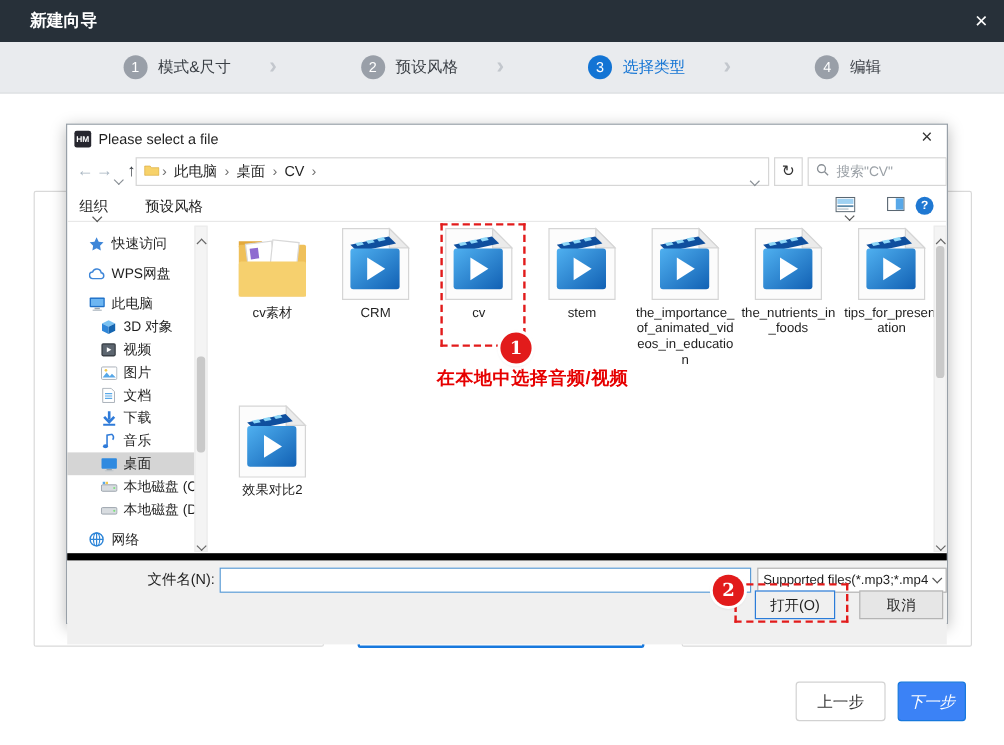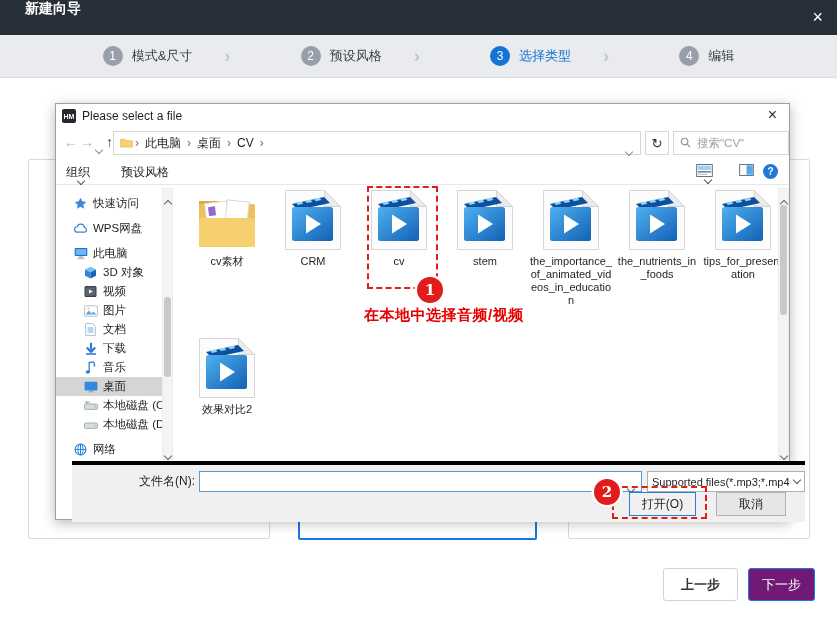--- a/index.html
+++ b/index.html
@@ -1,40 +1,40 @@
 <!DOCTYPE html>
 <html><head>
 <meta charset="utf-8">
 <style>
   html,body{margin:0;padding:0;background:#fff;}
   *{box-sizing:border-box;}
   .stage{position:relative;width:837px;height:621px;overflow:hidden;background:#fff;
          font-family:"Liberation Sans","DejaVu Sans",sans-serif;}
   
   .titlebar{position:absolute;left:0;top:0;width:837px;height:35px;background:#273039;
-            display:flex;}
+            display:flex;align-items:center;}
   .titlebar .wtitle{color:#fff;font-size:14px;font-weight:bold;margin-left:25px;}
   .titlebar .wclose{position:absolute;right:14px;top:7px;color:#fff;font-size:18px;line-height:20px;cursor:pointer;}
   
   .stepbar{position:absolute;left:0;top:35px;width:837px;height:43px;background:#e9ebee;
            border-bottom:1px solid #dcdfe2;display:flex;align-items:center;justify-content:center;}
   .step{display:flex;align-items:center;}
   .step .snum{width:20px;height:20px;border-radius:50%;background:#999fa8;color:#fff;
               font-size:12px;display:flex;align-items:center;justify-content:center;}
   .step .slab{margin-left:9px;font-size:13px;color:#3a3f45;}
   .step.active .snum{background:#1374d4;}
   .step.active .slab{color:#1374d4;}
   .stepchev{color:#c3c7cd;font-size:19px;line-height:19px;margin:0 70px 2px 32px;font-weight:bold;}
   
   .bg-card{position:absolute;background:#fff;border:1px solid #d9d9d9;border-radius:2px;z-index:1;}
   .bg-card.sel{border:2px solid #1778dd;}
   .wbtn{position:absolute;height:33px;border-radius:3px;font-size:13px;z-index:1;
         display:flex;align-items:center;justify-content:center;cursor:pointer;}
   .wbtn.ghost{width:75px;background:#fff;border:1px solid #d2d2d2;color:#333;}
-  .wbtn.primary{width:67px;background:#701a75;border:1px solid #1778dd;color:#fff;}
+  .wbtn.primary{width:57px;background:#3b82f6;border:1px solid #1778dd;color:#fff;font-style:italic;}
   
   .dialog{position:absolute;left:55px;top:103px;width:735px;height:417px;background:#fff;
           border:1px solid #98a0a8;box-shadow:0 3px 12px rgba(0,0,0,.28);z-index:2;}
   .dtitle{position:absolute;left:0;top:0;width:100%;height:24px;display:flex;align-items:center;}
   .appbadge{width:14px;height:14px;background:#26262e;border-radius:2px;color:#fff;font-size:7px;
             font-weight:bold;display:flex;align-items:center;justify-content:center;margin-left:6px;}
   .dtext{font-size:12px;color:#1f1f1f;margin-left:6px;}
   .dclose{position:absolute;right:12px;top:2px;font-size:16px;color:#333;cursor:pointer;}
   .navrow{position:absolute;left:0;top:26px;width:100%;height:26px;}
   .navbtn{position:absolute;top:3px;font-size:14px;line-height:18px;}
@@ -69,21 +69,21 @@
   .vscroll .sa{position:absolute;left:2px;width:6px;height:6px;}
   .vscroll .thumb{position:absolute;left:1px;width:7px;background:#c9c9c9;border-radius:3px;}
   
   .files-grid{position:absolute;left:128px;top:83px;display:grid;grid-template-columns:repeat(7,86px);
               grid-template-rows:148px auto;}
   .fcell{display:flex;flex-direction:column;align-items:center;cursor:pointer;}
   .fic{height:64px;display:flex;align-items:flex-end;justify-content:center;}
   .fname{margin-top:4px;font-size:11px;line-height:13px;color:#1f1f1f;text-align:center;
          width:84px;word-break:break-all;}
   
-  .dfooter{position:absolute;left:16px;top:357px;width:100%;height:61px;background:#f0f0f0;border-top:4px solid #000000;}
+  .dfooter{position:absolute;left:0;top:357px;width:100%;height:76px;background:#f0f0f0;border-top:6px solid #000000;}
   .fnlabel{position:absolute;left:0;top:8px;width:123px;text-align:right;font-size:12px;color:#1f1f1f;}
   .fninput{position:absolute;left:127px;top:6px;width:443px;height:21px;border:1px solid #5b9bd5;
            background:#fff;font-size:12px;padding:0 16px 0 4px;outline:none;
            font-family:"Liberation Sans",sans-serif;}
   .fncaret{position:absolute;left:556px;top:13px;}
   .ftype{position:absolute;left:575px;top:6px;width:158px;height:21px;border:1px solid #b0b0b0;background:#fff;
          display:flex;align-items:center;padding:0 4px;font-size:11px;color:#1f1f1f;overflow:hidden;cursor:pointer;}
   .ftype .tcaret{margin-left:auto;flex:none;}
   .dbtn{position:absolute;top:388px;height:24px;font-size:12px;color:#1f1f1f;
         display:flex;align-items:center;justify-content:center;cursor:pointer;}
@@ -126,21 +126,21 @@
       <div class="step">
         <span class="snum">4</span>
         <span class="slab">编辑</span>
       </div>
     </div>
 
   <div class="bg-card" style="left:28px;top:159px;width:242px;height:380px;"></div>
   <div class="bg-card sel" style="left:298px;top:159px;width:239px;height:381px;"></div>
   <div class="bg-card" style="left:568px;top:159px;width:242px;height:380px;"></div>
 
-  <div class="wbtn ghost" style="left:663px;top:568px;font-weight:bold;">上一步</div>
+  <div class="wbtn ghost" style="left:663px;top:568px;">上一步</div>
   <div class="wbtn primary" style="left:748px;top:568px;">下一步</div>
 
   <div class="dialog">
     <div class="dtitle">
       <span class="appbadge">HM</span>
       <span class="dtext">Please select a file</span>
       <span class="dclose">×</span>
     </div>
 
     <div class="navrow">

